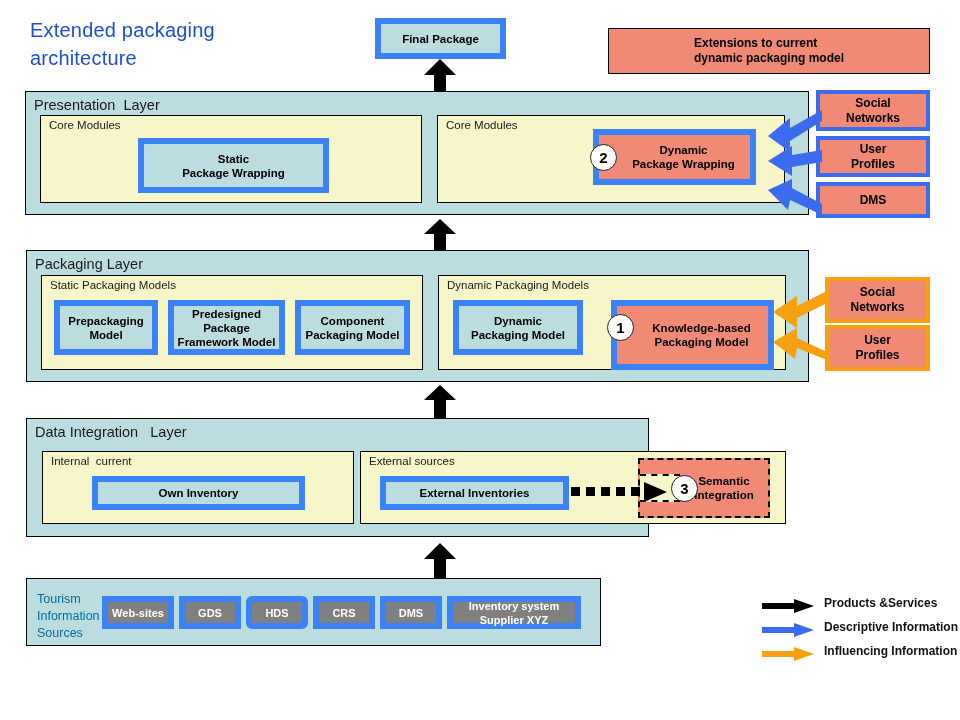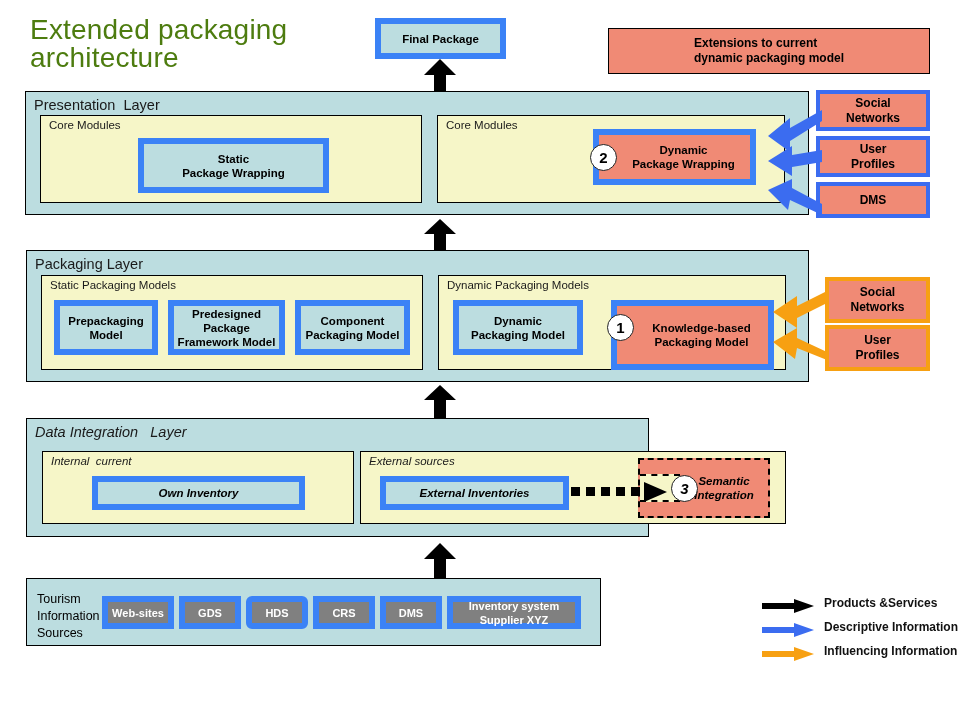--- a/index.html
+++ b/index.html
@@ -7,21 +7,21 @@
     width:960px;height:720px;background:#ffffff;position:relative;
     font-family:"Liberation Sans", sans-serif;
     -webkit-font-smoothing:antialiased;
   }
   .stage{position:absolute;left:0;top:0;width:960px;height:720px;overflow:hidden;}
   .abs{position:absolute;box-sizing:border-box;}
 
   
   #title{
     left:30px;top:16px;width:360px;
-    font-size:28px;line-height:28px;color:#4d7c0f;letter-spacing:0.2px;
+    font-size:20px;line-height:28px;color:#1d4ed8;letter-spacing:0.2px;
   }
 
   
   .layer{
     background:#bcdde0;border:1.5px solid #000;
   }
   .layer-title{
     position:absolute;left:8px;top:5px;font-size:14.5px;color:#1a1a1a;
     white-space:pre;
   }
@@ -56,21 +56,21 @@
   
   .marker{
     position:absolute;width:25px;height:25px;border-radius:50%;
     background:#ffffff;border:1.5px solid #222;
     display:flex;align-items:center;justify-content:center;
     font-weight:bold;font-size:15px;color:#000;
   }
 
   
   .sources-label{
-    position:absolute;font-size:12.5px;line-height:17px;color:#000000;white-space:pre;
+    position:absolute;font-size:12.5px;line-height:17px;color:#0369a1;white-space:pre;
   }
 
   
   #legend{left:762px;top:594px;width:200px;}
   .legend-row{position:relative;height:24px;}
   .legend-text{
     position:absolute;left:62px;top:2px;font-size:12px;font-weight:bold;color:#111;white-space:pre;
   }
   svg{display:block;overflow:visible;}
   .nosel{user-select:none;}
@@ -159,21 +159,21 @@
 
   <svg class="abs" style="left:765px;top:290px;width:62px;height:70px;">
     <polygon points="62,1 32,16 32,6 8,22 32,38 32,28 62,13" fill="#f7a012"></polygon>
     <polygon points="62,62 32,48 32,38 8,52 30,69 32,58 62,70" fill="#f7a012"></polygon>
   </svg>
 
   <svg class="abs" style="left:418px;top:384px;width:44px;height:34px;">
     <polygon points="16,34 16,16 6,16 22,1 38,16 28,16 28,34" fill="#000"></polygon>
   </svg>
 
-  <div class="abs layer" style="left:26px;top:418px;width:623px;height:119px;font-style:italic;">
+  <div class="abs layer" style="left:26px;top:418px;width:623px;height:119px;">
     <div class="layer-title nosel" style="white-space: pre;">Data Integration   Layer</div>
 
     <div class="abs group" style="left:15px;top:32px;width:312px;height:73px;">
       <div class="group-title nosel" style="white-space: pre;">Internal  current</div>
       <div class="abs node teal nosel" style="left:49px;top:24px;width:213px;height:34px;">Own Inventory</div>
     </div>
 
     <div class="abs group" style="left:333px;top:32px;width:426px;height:73px;">
       <div class="group-title nosel" style="white-space: pre;">External sources</div>
       <div class="abs node teal nosel" style="left:19px;top:24px;width:189px;height:34px;">External Inventories</div>

